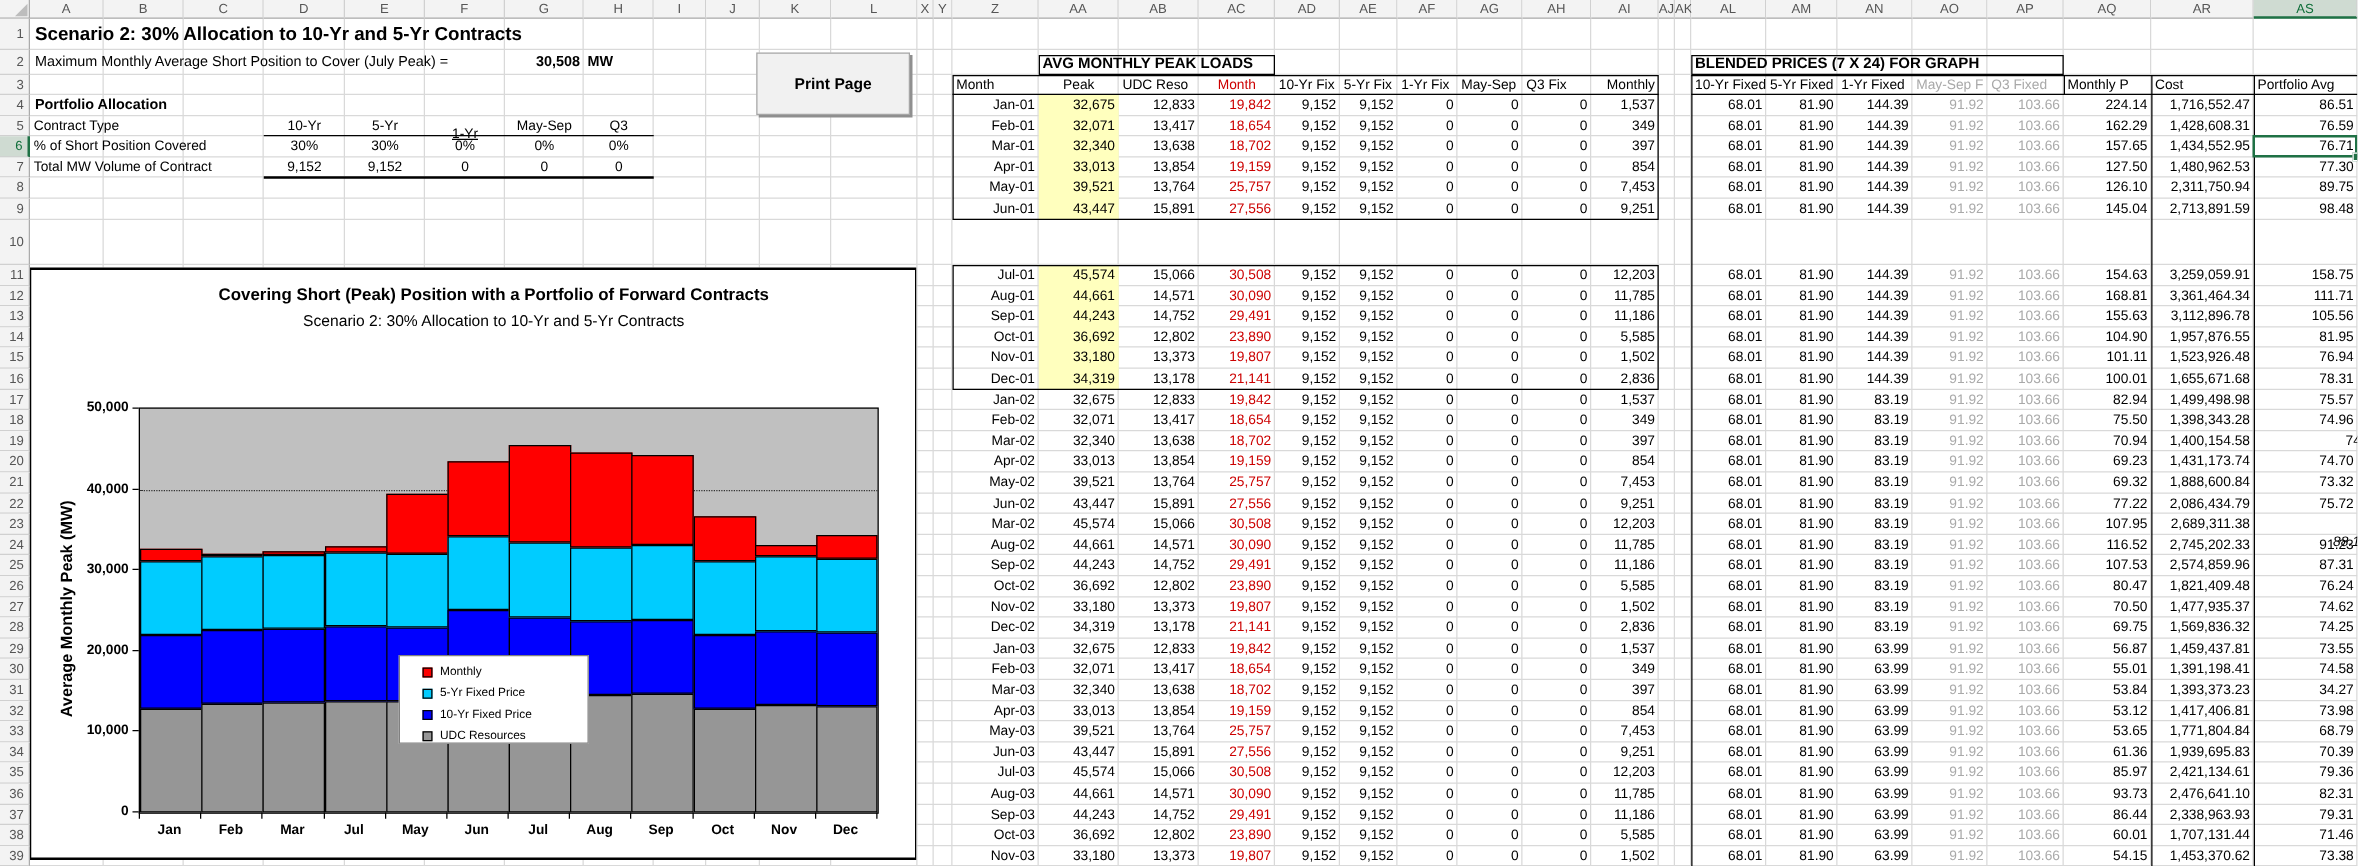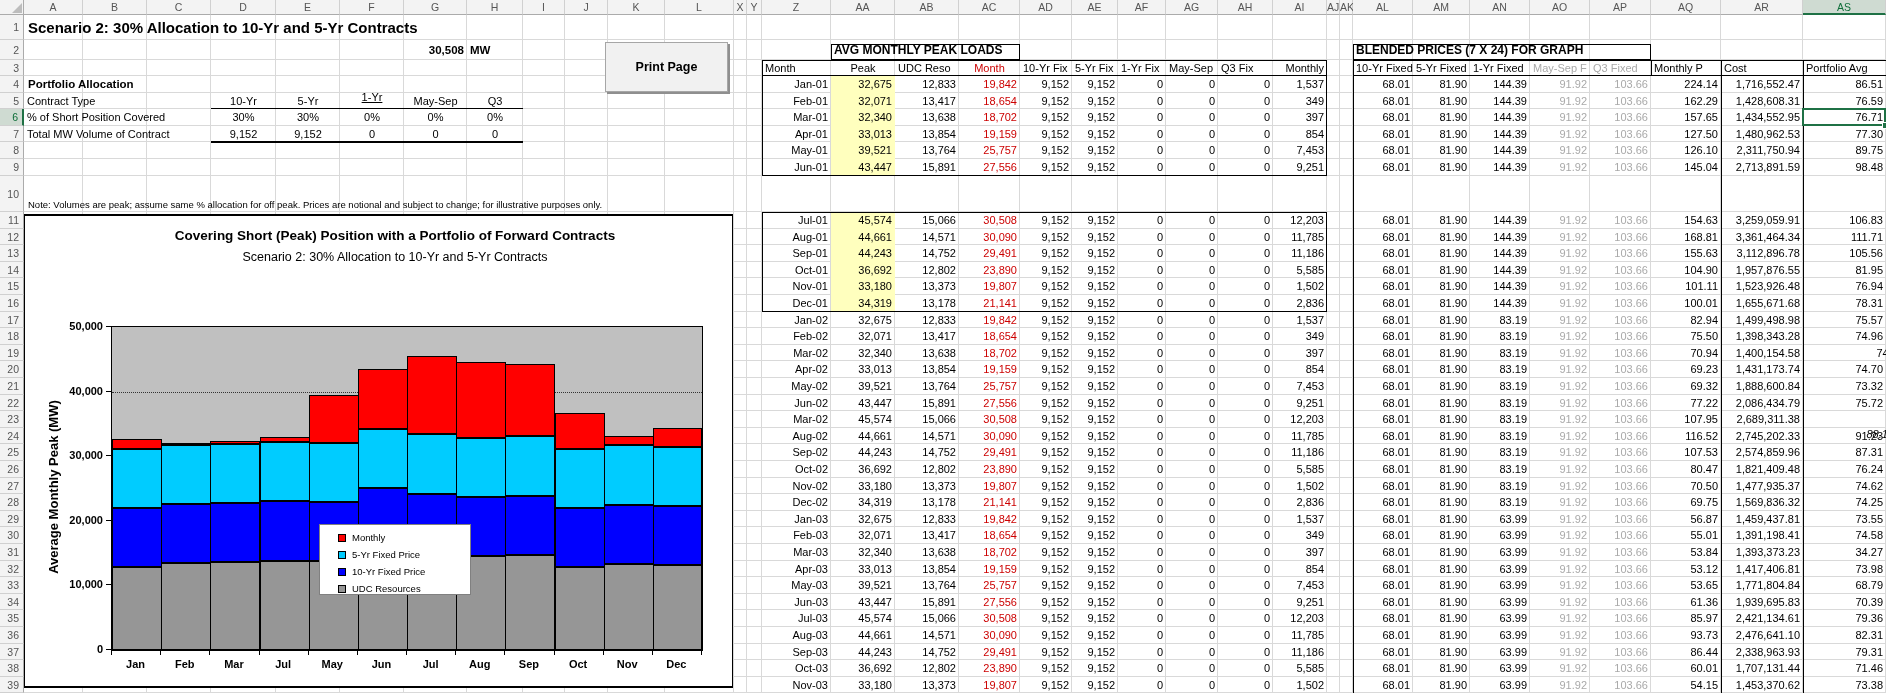--- a/index.html
+++ b/index.html
@@ -209,21 +209,21 @@
       <div class="gl" style="left: 24px; top: 659.2px; width: 1862px; height: 1px;"></div>
       <div class="gl" style="left: 24px; top: 675.8px; width: 1862px; height: 1px;"></div>
       <div class="gl" style="left: 24px; top: 692.4px; width: 1862px; height: 1px;"></div>
       <div class="yellow" style="left: 831px; top: 76px; width: 64px; height: 99.6px;"></div>
       <div class="yellow" style="left: 831px; top: 212px; width: 64px; height: 99.6px;"></div>
       <div class="c" style="left: 24px; top: 92.6px; width: 160px; height: 16.6px; line-height: 16.6px;">Contract Type</div>
       <div class="c" style="left: 24px; top: 109.2px; width: 170px; height: 16.6px; line-height: 16.6px;">% of Short Position Covered</div>
       <div class="c" style="left: 24px; top: 125.8px; width: 170px; height: 16.6px; line-height: 16.6px;">Total MW Volume of Contract</div>
       <div class="c ac" style="left: 211px; top: 92.6px; width: 65px; height: 16.6px; line-height: 16.6px;">10-Yr</div>
       <div class="c ac" style="left: 276px; top: 92.6px; width: 64px; height: 16.6px; line-height: 16.6px;">5-Yr</div>
-      <div class="c ac" style="left: 340px; top: 89px; width: 64px; height: 16.6px; line-height: 16.6px; text-decoration: underline;">1-Yr</div>
+      <div class="c ac" style="left: 340px; top: 99px; width: 64px; height: 16.6px; line-height: 16.6px; text-decoration: underline;">1-Yr</div>
       <div class="c ac" style="left: 404px; top: 92.6px; width: 63px; height: 16.6px; line-height: 16.6px;">May-Sep</div>
       <div class="c ac" style="left: 467px; top: 92.6px; width: 56px; height: 16.6px; line-height: 16.6px;">Q3</div>
       <div class="c ac" style="left: 211px; top: 109.2px; width: 65px; height: 16.6px; line-height: 16.6px;">30%</div>
       <div class="c ac" style="left: 276px; top: 109.2px; width: 64px; height: 16.6px; line-height: 16.6px;">30%</div>
       <div class="c ac" style="left: 340px; top: 109.2px; width: 64px; height: 16.6px; line-height: 16.6px;">0%</div>
       <div class="c ac" style="left: 404px; top: 109.2px; width: 63px; height: 16.6px; line-height: 16.6px;">0%</div>
       <div class="c ac" style="left: 467px; top: 109.2px; width: 56px; height: 16.6px; line-height: 16.6px;">0%</div>
       <div class="c ac" style="left: 211px; top: 125.8px; width: 65px; height: 16.6px; line-height: 16.6px;">9,152</div>
       <div class="c ac" style="left: 276px; top: 125.8px; width: 64px; height: 16.6px; line-height: 16.6px;">9,152</div>
       <div class="c ac" style="left: 340px; top: 125.8px; width: 64px; height: 16.6px; line-height: 16.6px;">0</div>
@@ -653,21 +653,21 @@
       <div class="c ar" style="left: 1651px; top: 159px; width: 70px; height: 16.6px; line-height: 16.6px;">145.04</div>
       <div class="c ar" style="left: 1721px; top: 159px; width: 82px; height: 16.6px; line-height: 16.6px;">2,713,891.59</div>
       <div class="c ar" style="left: 1803px; top: 159px; width: 83px; height: 16.6px; line-height: 16.6px;">98.48</div>
       <div class="c ar" style="left: 1353px; top: 212px; width: 60px; height: 16.6px; line-height: 16.6px;">68.01</div>
       <div class="c ar" style="left: 1413px; top: 212px; width: 57px; height: 16.6px; line-height: 16.6px;">81.90</div>
       <div class="c ar" style="left: 1470px; top: 212px; width: 60px; height: 16.6px; line-height: 16.6px;">144.39</div>
       <div class="c ar gr" style="left: 1530px; top: 212px; width: 60px; height: 16.6px; line-height: 16.6px;">91.92</div>
       <div class="c ar gr" style="left: 1590px; top: 212px; width: 61px; height: 16.6px; line-height: 16.6px;">103.66</div>
       <div class="c ar" style="left: 1651px; top: 212px; width: 70px; height: 16.6px; line-height: 16.6px;">154.63</div>
       <div class="c ar" style="left: 1721px; top: 212px; width: 82px; height: 16.6px; line-height: 16.6px;">3,259,059.91</div>
-      <div class="c ar" style="left: 1803px; top: 212px; width: 83px; height: 16.6px; line-height: 16.6px;">106.83</div>
+      <div class="c ar" style="left: 1803px; top: 212px; width: 83px; height: 16.6px; line-height: 16.6px;">158.75</div>
       <div class="c ar" style="left: 1353px; top: 228.6px; width: 60px; height: 16.6px; line-height: 16.6px;">68.01</div>
       <div class="c ar" style="left: 1413px; top: 228.6px; width: 57px; height: 16.6px; line-height: 16.6px;">81.90</div>
       <div class="c ar" style="left: 1470px; top: 228.6px; width: 60px; height: 16.6px; line-height: 16.6px;">144.39</div>
       <div class="c ar gr" style="left: 1530px; top: 228.6px; width: 60px; height: 16.6px; line-height: 16.6px;">91.92</div>
       <div class="c ar gr" style="left: 1590px; top: 228.6px; width: 61px; height: 16.6px; line-height: 16.6px;">103.66</div>
       <div class="c ar" style="left: 1651px; top: 228.6px; width: 70px; height: 16.6px; line-height: 16.6px;">168.81</div>
       <div class="c ar" style="left: 1721px; top: 228.6px; width: 82px; height: 16.6px; line-height: 16.6px;">3,361,464.34</div>
       <div class="c ar" style="left: 1803px; top: 228.6px; width: 83px; height: 16.6px; line-height: 16.6px;">111.71</div>
       <div class="c ar" style="left: 1353px; top: 245.2px; width: 60px; height: 16.6px; line-height: 16.6px;">68.01</div>
       <div class="c ar" style="left: 1413px; top: 245.2px; width: 57px; height: 16.6px; line-height: 16.6px;">81.90</div>
@@ -890,24 +890,24 @@
       <div class="blk" style="left: 1353px; top: 75px; width: 533px; height: 1px;"></div>
       <div class="blk" style="left: 1353px; top: 60px; width: 1px; height: 633px;"></div>
       <div class="blk" style="left: 1721px; top: 60px; width: 1px; height: 633px;"></div>
       <div class="blk" style="left: 1803px; top: 60px; width: 1px; height: 633px;"></div>
       <div class="blk" style="left: 1651px; top: 60px; width: 1px; height: 16px;"></div>
       <div id="sel-cell" style="position: absolute; left: 1802px; top: 108.2px; width: 84px; height: 17.6px; border: 2px solid rgb(31, 113, 69); box-sizing: border-box;"></div>
       <div style="position: absolute; left: 1882px; top: 121.8px; width: 5px; height: 5px; background: rgb(31, 113, 69); border: 1px solid rgb(255, 255, 255);"></div>
     </div>
 
   <div id="title-cell" class="cell">Scenario 2: 30% Allocation to 10-Yr and 5-Yr Contracts</div>
+  <div id="max-label">Maximum Monthly Average Short Position to Cover (July Peak) =</div>
   <div id="max-value">30,508</div>
   <div id="max-unit">MW</div>
   <div id="pa-title">Portfolio Allocation</div>
-  <div id="note-cell">Note: Volumes are peak; assume same % allocation for off peak.  Prices are notional and subject to change; for illustrative purposes only.</div>
 
   <div id="print-btn">Print Page</div>
 
   <div id="chart">
     <div id="chart-title">Covering Short (Peak) Position with a Portfolio of Forward Contracts</div>
     <div id="chart-subtitle">Scenario 2: 30% Allocation to 10-Yr and 5-Yr Contracts</div>
     <div id="y-title">Average Monthly Peak (MW)</div>
     <div id="plot">
         <div class="ygrid" style="top: 258.4px;"></div>
         <div class="ygrid" style="top: 193.8px;"></div>

